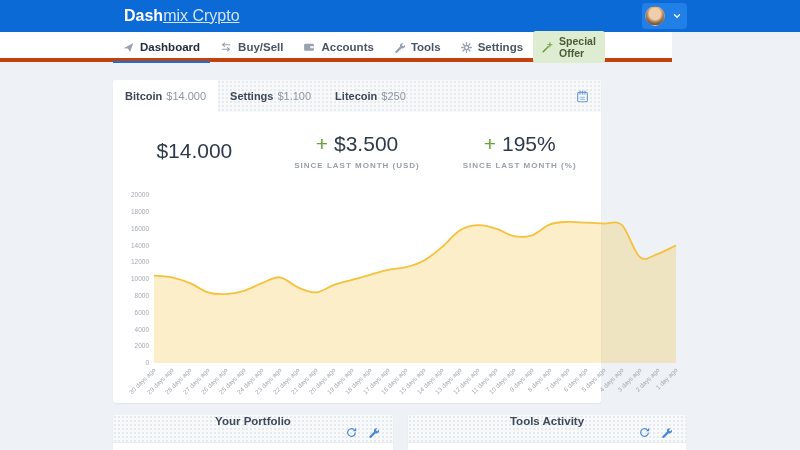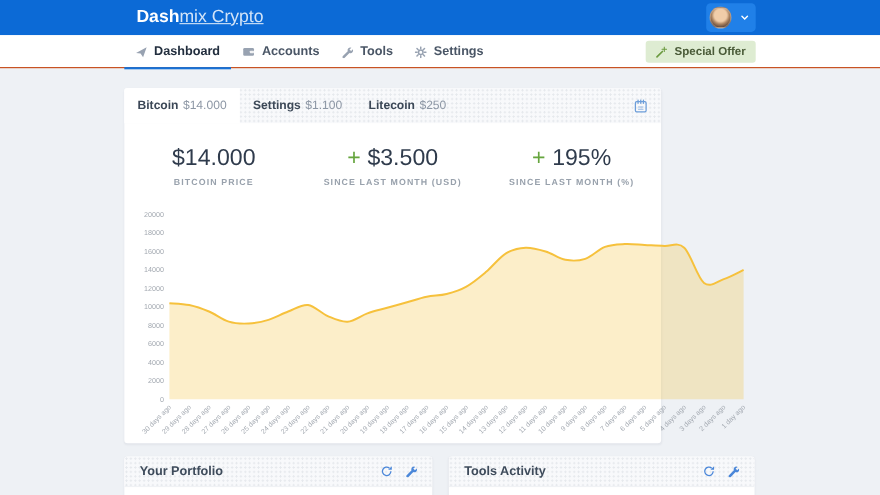--- a/index.html
+++ b/index.html
@@ -14,21 +14,21 @@
   .brand{position:absolute;left:124px;top:0;height:32px;display:flex;align-items:center;font-size:16px;color:#fff;}
   .brand .b{font-weight:700;}
   .brand .r{font-weight:400;color:rgba(255,255,255,.82);text-decoration:underline;}
   .user-btn{position:absolute;right:113px;top:3px;width:45px;height:26px;border-radius:4px;
     background:var(--user-btn,#2080e8);display:flex;align-items:center;justify-content:space-between;
     padding:0 6px 0 3px;cursor:pointer;}
   .avatar{width:20px;height:20px;border-radius:50%;
     background:radial-gradient(circle at 50% 38%,#f1cda9 0 40%,#b08763 55%,#5c453a 78%,#3a2d26 100%);
     border:1px solid rgba(255,255,255,.25);}
   
-  .navbar{position:absolute;left:0;top:32px;width:800px;height:30px;background:#fff;border-bottom:1px solid #c2410c;}
+  .navbar{position:absolute;left:0;top:32px;width:672px;height:30px;background:#fff;border-bottom:4px solid #c2410c;}
   .navbar .inner{position:absolute;left:113px;right:113px;top:0;height:30px;display:flex;align-items:center;}
   .nav-item{display:flex;align-items:center;gap:6px;height:30px;padding:0 10px;position:relative;
     font-size:11.5px;font-weight:600;color:#4a5666;cursor:pointer;}
   .nav-item .nico{color:#98a2b1;display:flex;}
   .nav-item.active{color:#222e3e;}
   .nav-item.active::after{content:"";position:absolute;left:0;right:0;bottom:-1px;height:2px;background:var(--accent,#1672d8);}
   .offer-badge{margin-left:auto;display:flex;align-items:center;gap:6px;background:var(--badge-bg,#deecd2);
     color:var(--badge-text,#4a5b38);font-size:10.5px;font-weight:700;padding:4px 9px;border-radius:3px;cursor:pointer;}
   .offer-badge .wico{color:var(--badge-icon,#6b9a3f);display:flex;}
   
@@ -52,21 +52,21 @@
   .stat-label{margin-top:5px;font-size:8px;font-weight:700;letter-spacing:1px;color:#98a1ac;text-transform:uppercase;}
   
   .chart-wrap{height:213px;}
   svg text{font-family:"Liberation Sans","DejaVu Sans",sans-serif;}
   
   .panel{position:absolute;top:415px;background:#fff;border-radius:3px 3px 0 0;box-shadow:0 1px 2px rgba(30,40,60,.06);height:60px;}
   .panel.left{left:113px;width:280px;}
   .panel.right{left:408px;width:278px;}
   .panel-header{height:28px;display:flex;align-items:center;padding:0 14px;border-bottom:1px solid #eaedf1;
     background-color:#f8f9fb;background-image:radial-gradient(#e6e9ed 0.8px,transparent 0.9px);background-size:4px 4px;
-    border-radius:3px 3px 0 0;}
+    border-radius:3px 3px 0 0;flex-direction:column;}
   .panel-title{font-size:11.5px;font-weight:600;color:#3e4b5b;}
   .panel-icons{margin-left:auto;display:flex;gap:11px;color:var(--panel-icon,#4b87d9);}
   .picon{display:flex;cursor:pointer;}
 </style>
 </head>
 <body>
 
 <div class="topbar">
   <div class="brand">
     <span class="b">Dash</span>
@@ -87,20 +87,29 @@
     <div class="nav-item active">
       <span class="nico">
         <svg width="11" height="11" viewBox="0 0 16 16">
             <polygon points="1,9 15,1.5 10.3,14.5 7,9.6" fill="currentColor"></polygon>
           </svg>
       </span>
       <span>Dashboard</span>
     </div>
     <div class="nav-item">
       <span class="nico">
+        <svg width="12" height="12" viewBox="0 0 16 16" fill="none" stroke="currentColor" stroke-width="1.6" stroke-linecap="round" stroke-linejoin="round">
+            <path d="M13 5H3.5m0 0L6 2.8M3.5 5L6 7.2"></path>
+            <path d="M3 11h9.5m0 0L10 8.8m2.5 2.2L10 13.2"></path>
+          </svg>
+      </span>
+      <span>Buy/Sell</span>
+    </div>
+    <div class="nav-item">
+      <span class="nico">
         <svg width="12" height="12" viewBox="0 0 16 16">
             <rect x="1.5" y="3.5" width="13" height="9.5" rx="1.5" fill="currentColor"></rect>
             <rect x="9.5" y="6.8" width="5" height="3" rx="0.8" fill="#fff" opacity="0.85"></rect>
           </svg>
       </span>
       <span>Accounts</span>
     </div>
     <div class="nav-item">
       <span class="nico">
         <svg width="11" height="11" viewBox="0 0 16 16">
@@ -156,21 +165,20 @@
           </svg>
       </span>
     </div>
   </div>
 
   <div class="stats">
     <div class="stat">
       <div class="stat-value">
           <span>$14.000</span>
         </div>
-      <div class="stat-label">BITCOIN PRICE</div>
     </div>
     <div class="stat">
       <div class="stat-value">
           <span class="plus">+</span>
           <span>$3.500</span>
         </div>
       <div class="stat-label">SINCE LAST MONTH (USD)</div>
     </div>
     <div class="stat">
       <div class="stat-value">

